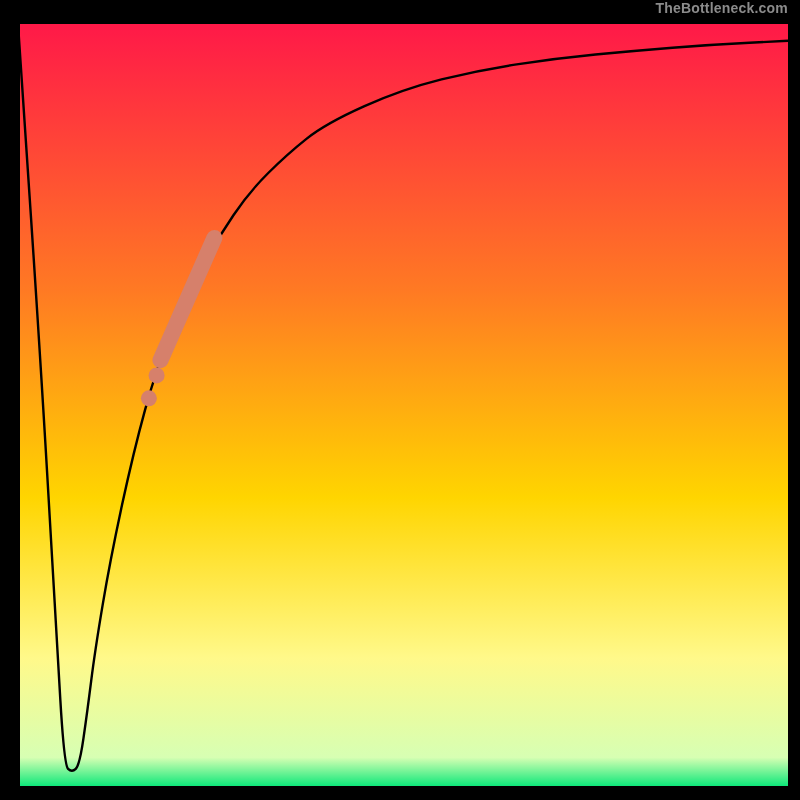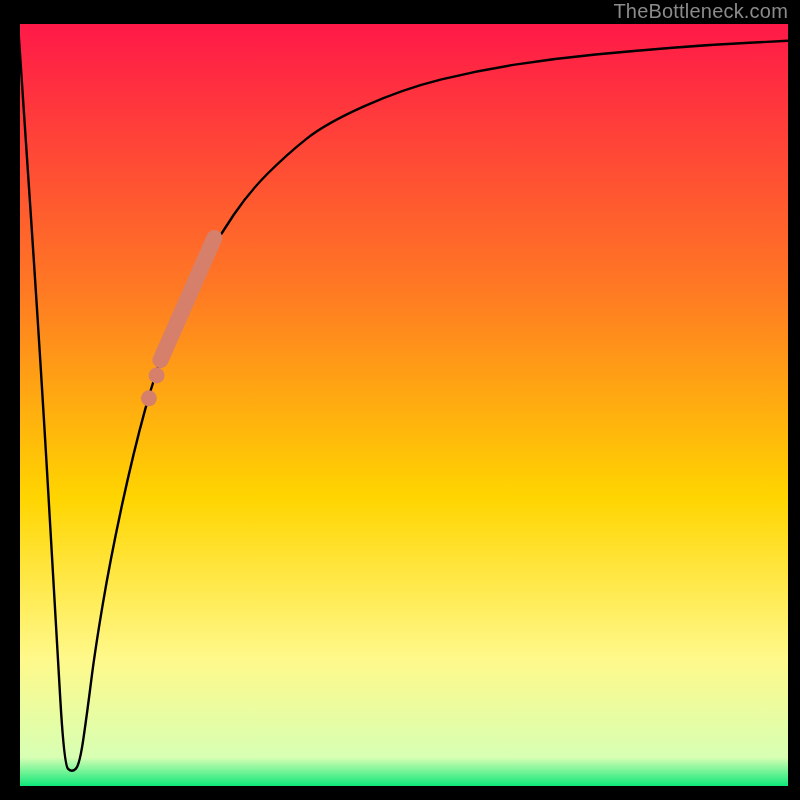--- a/index.html
+++ b/index.html
@@ -13,22 +13,22 @@
   .chart-wrap {
     position: relative;
     width: 800px;
     height: 800px;
   }
   .watermark {
     position: absolute;
     top: 0;
     right: 12px;
     font-family: Arial, Helvetica, sans-serif;
-    font-size: 20px;
-    font-weight: 400;
+    font-size: 14px;
+    font-weight: 700;
     color: #8b8b8b;
     letter-spacing: 0.2px;
     user-select: none;
   }
   svg {
     position: absolute;
     top: 0;
     left: 0;
   }
 </style>

